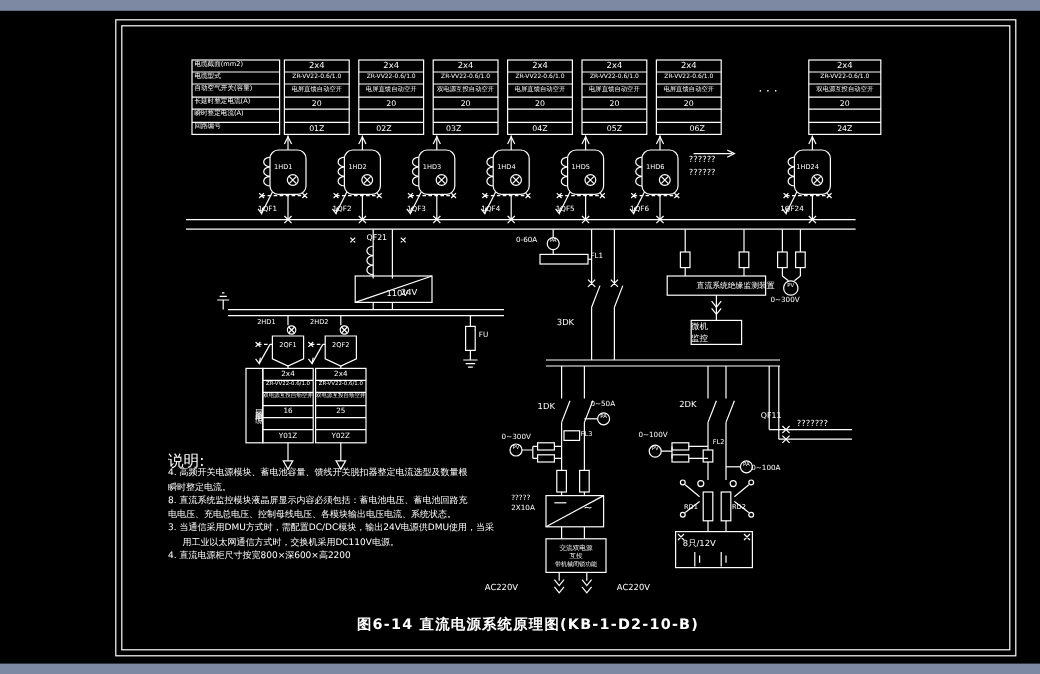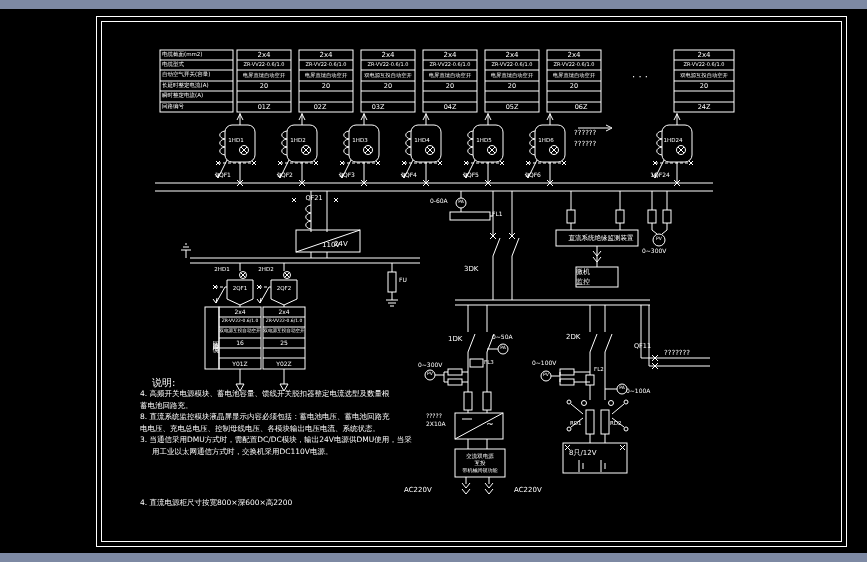--- a/index.html
+++ b/index.html
@@ -272,31 +272,32 @@
 
   <div class="lbl" style="left:532px;top:360px;font-size:6px;">0~100V</div>
   <div class="lbl ctr" style="left:540px;top:373px;width:12px;font-size:4.5px;">PV</div>
   <div class="lbl" style="left:594px;top:367px;font-size:5.5px;">FL2</div>
   <div class="lbl ctr" style="left:616px;top:386px;width:12px;font-size:4.5px;">PA</div>
   <div class="lbl" style="left:626px;top:388px;font-size:6px;">0~100A</div>
   <div class="lbl" style="left:570px;top:421px;font-size:5.5px;">RD1</div>
   <div class="lbl" style="left:610px;top:421px;font-size:5.5px;">RD2</div>
   <div class="lbl" style="left:569px;top:450px;font-size:7px;">8只/12V</div>
 
-  <div class="boxtxt" style="left:544px;top:230px;width:82px;height:16px;padding-left:16px;">
+  <div class="boxtxt" style="left:556px;top:230px;width:82px;height:16px;padding-left:16px;">
     <span style="font-size:6.5px;">直流系统绝缘监测装置</span>
   </div>
   <div class="boxtxt" style="left:576px;top:267px;width:18px;height:20px;">
     <span style="font-size:7px;">微机监控</span>
   </div>
   <div class="lbl ctr" style="left:653px;top:237px;width:12px;font-size:4.5px;">PV</div>
   <div class="lbl" style="left:642px;top:248px;font-size:6px;">0~300V</div>
 
   <div class="lbl vert ctr" style="left:206px;top:310px;width:13px;height:58px;font-size:6.5px;">回路电缆</div>
 
+  <div class="lbl ctr" style="left:280px;top:514px;width:320px;font-size:12px;font-weight:bold;letter-spacing:1px;">图6-14 直流电源系统原理图(KB-1-D2-10-B)</div>
 
   <div id="genlayer">
       <div class="lbl" style="left: 162px; top: 51.5px; width: 70px; font-size: 5.5px;">电缆截面(mm2)</div>
       <div class="lbl" style="left: 162px; top: 61.5px; width: 70px; font-size: 5.5px;">电缆型式</div>
       <div class="lbl" style="left: 162px; top: 72px; width: 70px; font-size: 5.5px;">自动空气开关(容量)</div>
       <div class="lbl" style="left: 162px; top: 82.5px; width: 70px; font-size: 5.5px;">长延时整定电流(A)</div>
       <div class="lbl" style="left: 162px; top: 92.5px; width: 70px; font-size: 5.5px;">瞬时整定电流(A)</div>
       <div class="lbl" style="left: 162px; top: 103.5px; width: 70px; font-size: 5.5px;">回路编号</div>
       <div class="lbl ctr" style="left: 237px; top: 51.5px; width: 54px; font-size: 7px;">2x4</div>
       <div class="lbl ctr" style="left: 237px; top: 62px; width: 54px; font-size: 5px;">ZR-VV22-0.6/1.0</div>
@@ -354,23 +355,23 @@
       <div class="lbl ctr" style="left: 219px; top: 308.5px; width: 42px; font-size: 6px;">2x4</div>
       <div class="lbl ctr" style="left: 219px; top: 318.5px; width: 42px; font-size: 4.5px;">ZR-VV22-0.6/1.0</div>
       <div class="lbl ctr" style="left: 219px; top: 329px; width: 42px; font-size: 4.6px;">双电源互投自动空开</div>
       <div class="lbl ctr" style="left: 219px; top: 340px; width: 42px; font-size: 6px;">16</div>
       <div class="lbl ctr" style="left: 219px; top: 360.5px; width: 42px; font-size: 6px;">Y01Z</div>
       <div class="lbl ctr" style="left: 263px; top: 308.5px; width: 42px; font-size: 6px;">2x4</div>
       <div class="lbl ctr" style="left: 263px; top: 318.5px; width: 42px; font-size: 4.5px;">ZR-VV22-0.6/1.0</div>
       <div class="lbl ctr" style="left: 263px; top: 329px; width: 42px; font-size: 4.6px;">双电源互投自动空开</div>
       <div class="lbl ctr" style="left: 263px; top: 340px; width: 42px; font-size: 6px;">25</div>
       <div class="lbl ctr" style="left: 263px; top: 360.5px; width: 42px; font-size: 6px;">Y02Z</div>
-      <div class="lbl" style="left: 152px; top: 378px; font-size: 10px; text-align: right;">说明:</div>
+      <div class="lbl" style="left: 140px; top: 378px; font-size: 13px; text-align: right;">说明:</div>
       <div class="lbl" style="left: 140px; top: 390px; font-size: 7.5px;">4. 高频开关电源模块、蓄电池容量、馈线开关脱扣器整定电流选型及数量根</div>
-      <div class="lbl" style="left: 140px; top: 401.5px; font-size: 7.5px;">蓄电池回路充。</div>
+      <div class="lbl" style="left: 140px; top: 401.5px; font-size: 7.5px;">瞬时整定电流。</div>
       <div class="lbl" style="left: 140px; top: 413px; font-size: 7.5px;">8. 直流系统监控模块液晶屏显示内容必须包括：蓄电池电压、蓄电池回路充</div>
       <div class="lbl" style="left: 140px; top: 424.5px; font-size: 7.5px;">电电压、充电总电压、控制母线电压、各模块输出电压电流、系统状态。</div>
       <div class="lbl" style="left: 140px; top: 436px; font-size: 7.5px;">3. 当通信采用DMU方式时，需配置DC/DC模块，输出24V电源供DMU使用，当采</div>
       <div class="lbl" style="left: 140px; top: 447.5px; font-size: 7.5px; margin-left: 12px;">用工业以太网通信方式时，交换机采用DC110V电源。</div>
-      <div class="lbl" style="left: 140px; top: 459px; font-size: 7.5px; margin-top: 40px;">4. 直流电源柜尺寸按宽800×深600×高2200</div>
+      <div class="lbl" style="left: 140px; top: 459px; font-size: 7.5px;">4. 直流电源柜尺寸按宽800×深600×高2200</div>
     </div>
 
 </div>
 
 </body></html>

